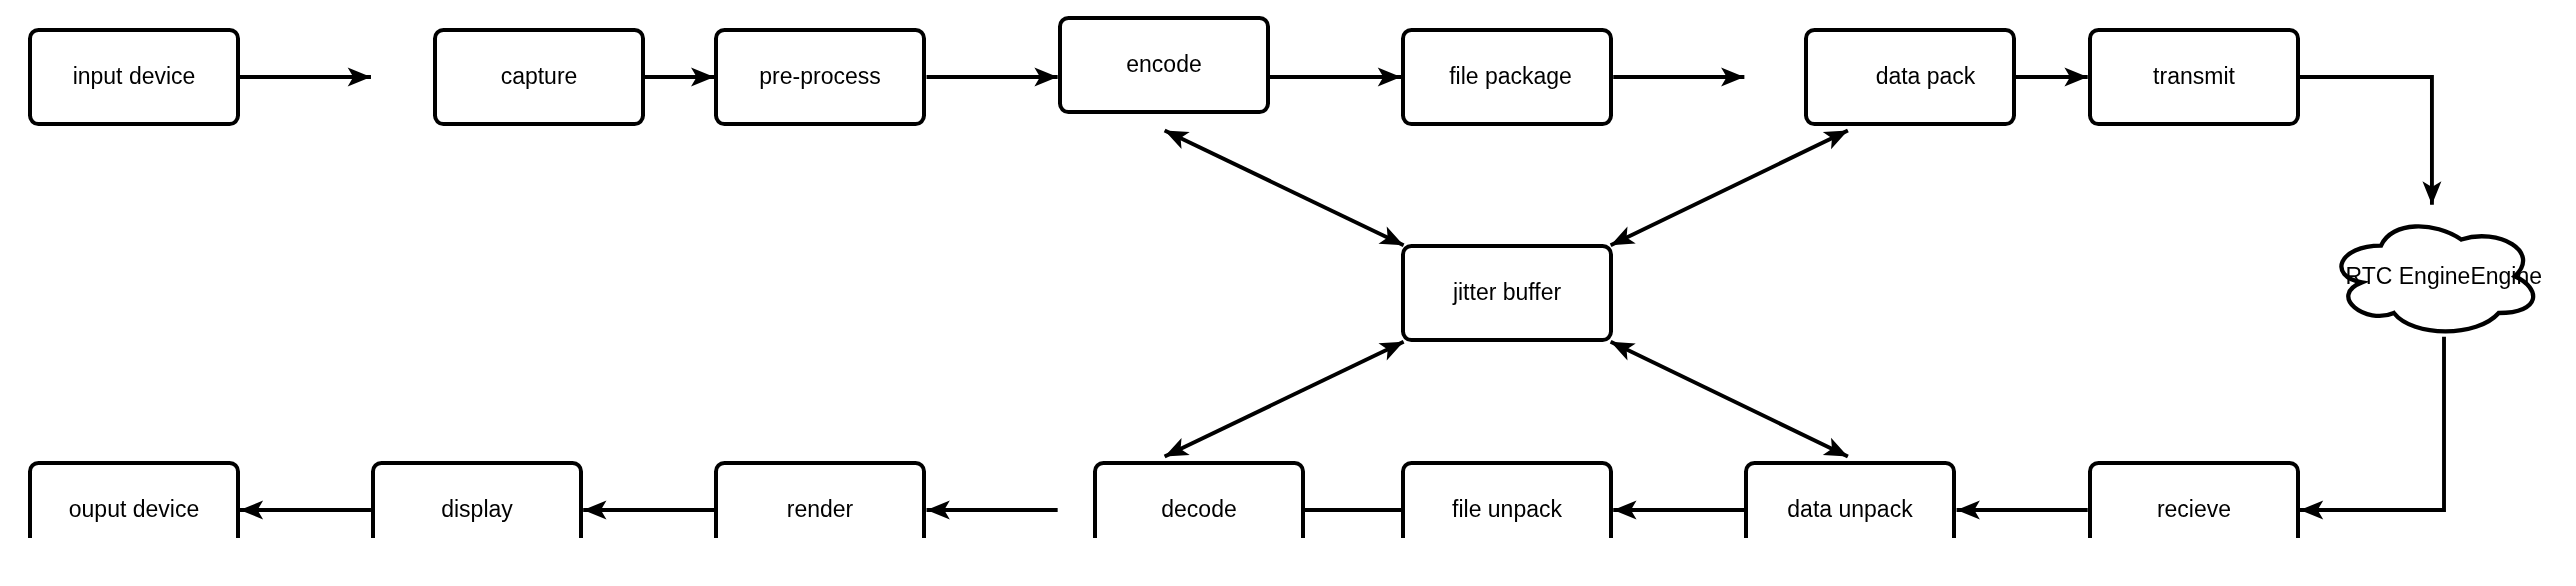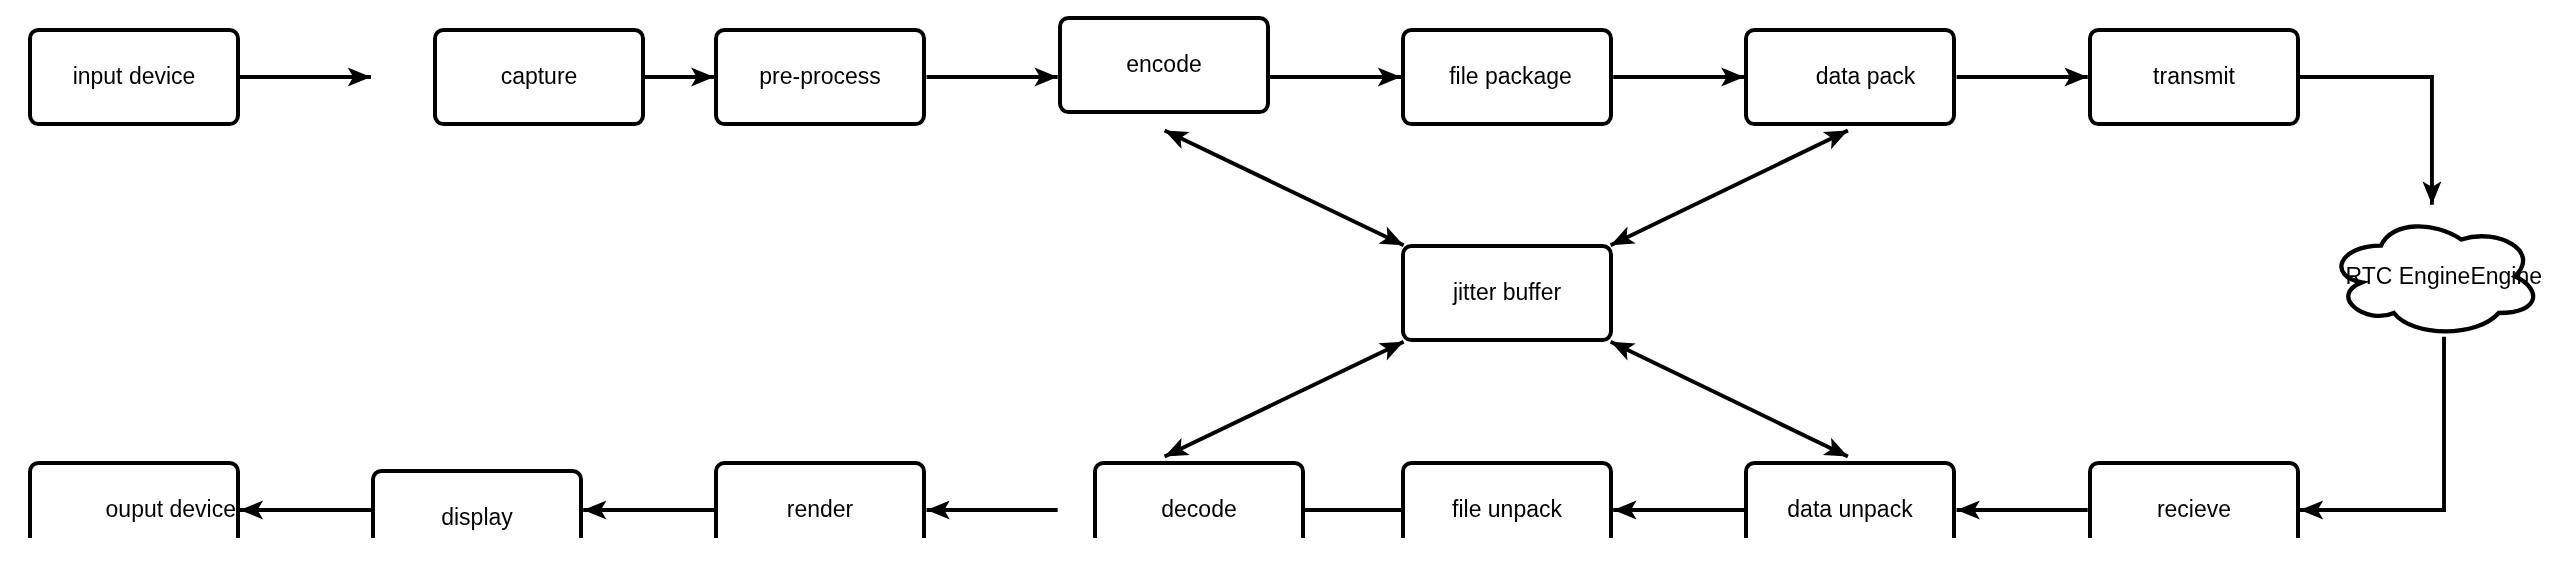--- a/index.html
+++ b/index.html
@@ -121,40 +121,40 @@
   </div>
   <div class="node" style="left:714px;top:28px;">
     <span class="node-label">pre-process</span>
   </div>
   <div class="node" style="left:1058px;top:16px;">
     <span class="node-label">encode</span>
   </div>
   <div class="node" style="left:1401px;top:28px;padding-left:7px;">
     <span class="node-label">file package</span>
   </div>
-  <div class="node" style="left:1744px;top:28px;padding-left:31px;">
+  <div class="node" style="left:1804px;top:28px;padding-left:31px;">
     <span class="node-label">data pack</span>
   </div>
   <div class="node" style="left:2088px;top:28px;">
     <span class="node-label">transmit</span>
   </div>
 
   <div class="node" style="left:1401px;top:244px;">
     <span class="node-label">jitter buffer</span>
   </div>
 
   <div class="cloud-label">
     <span>RTC Engine</span>
     <span>Engine</span>
   </div>
 
-  <div class="node" style="left:28px;top:461px;justify-content:flex-end;">
+  <div class="node" style="left:28px;top:461px;">
     <span class="node-label">ouput device</span>
   </div>
-  <div class="node" style="left:371px;top:461px;margin-top:8px;">
+  <div class="node" style="left:371px;top:461px;">
     <span class="node-label">display</span>
   </div>
   <div class="node" style="left:714px;top:461px;">
     <span class="node-label">render</span>
   </div>
   <div class="node" style="left:1058px;top:461px;margin-left:35px;">
     <span class="node-label">decode</span>
   </div>
   <div class="node" style="left:1401px;top:461px;">
     <span class="node-label">file unpack</span>

